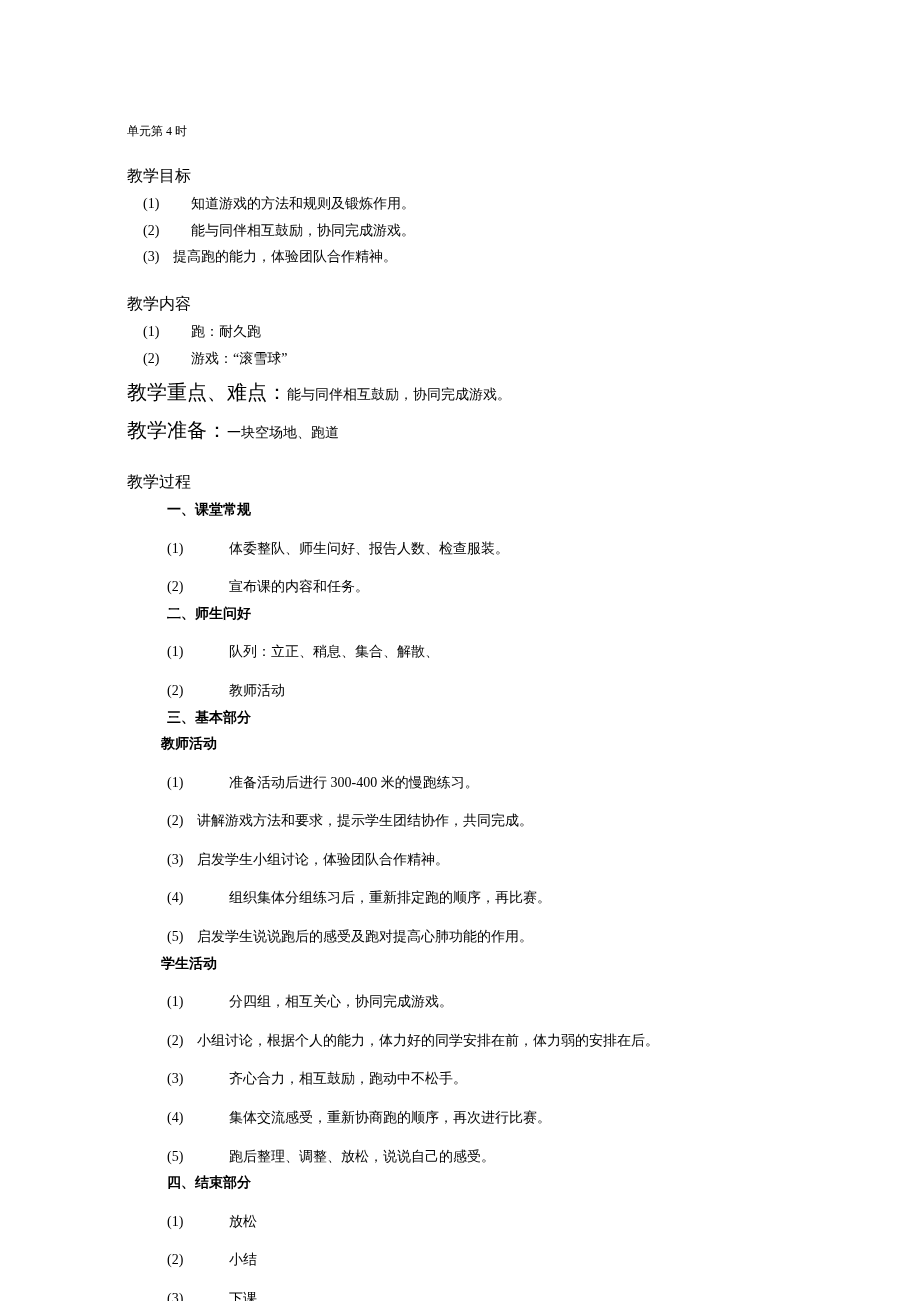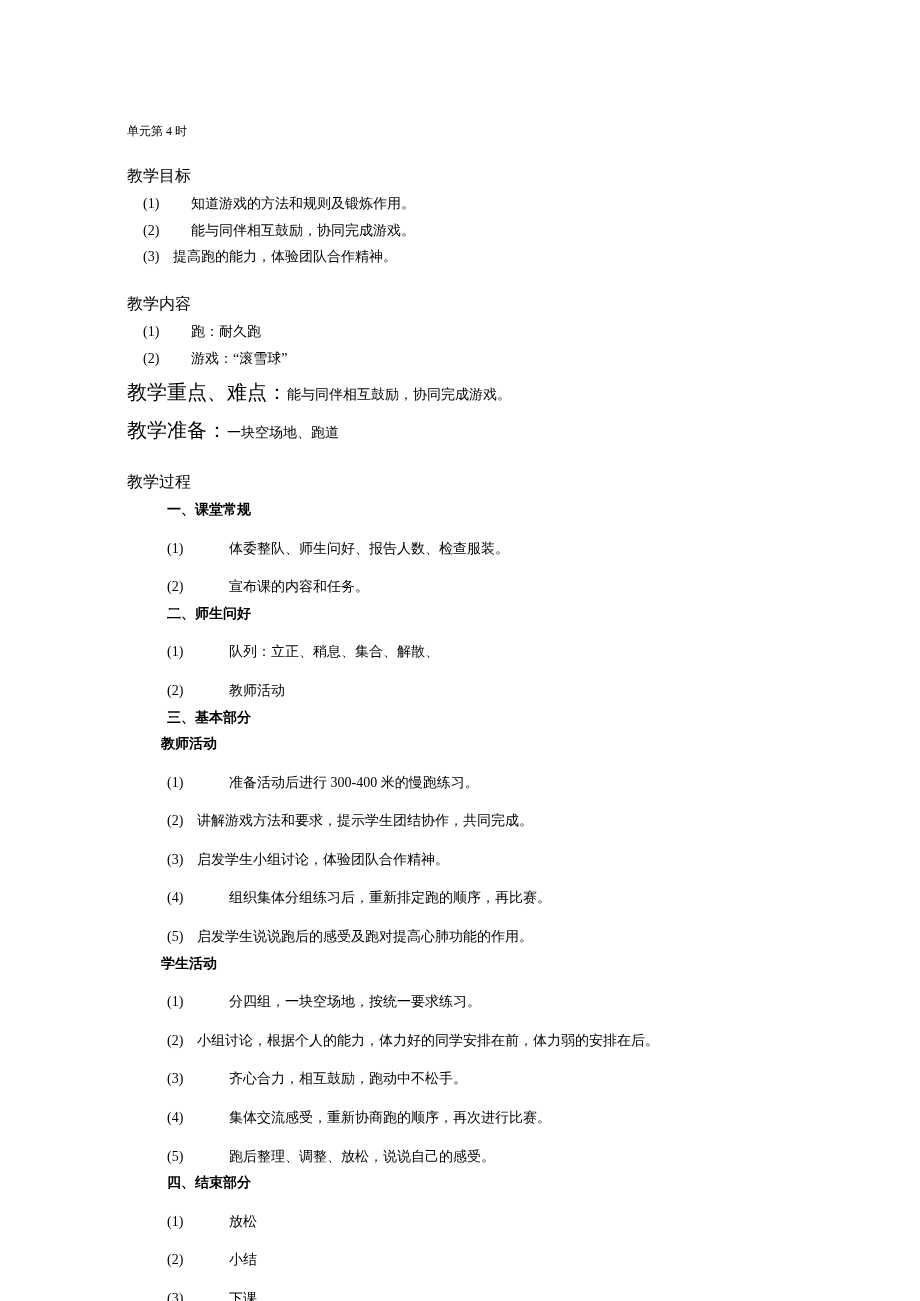--- a/index.html
+++ b/index.html
@@ -85,21 +85,21 @@
 
 <div class="bold indent-1">三、基本部分</div>
 <div class="bold indent-act">教师活动</div>
 <div class="sub-item"><span class="item-num">(1)</span><span>准备活动后进行 300-400 米的慢跑练习。</span></div>
 <div class="sub-item sub-item-tight"><span class="item-num">(2)</span><span>讲解游戏方法和要求，提示学生团结协作，共同完成。</span></div>
 <div class="sub-item sub-item-tight"><span class="item-num">(3)</span><span>启发学生小组讨论，体验团队合作精神。</span></div>
 <div class="sub-item"><span class="item-num">(4)</span><span>组织集体分组练习后，重新排定跑的顺序，再比赛。</span></div>
 <div class="sub-item sub-item-tight"><span class="item-num">(5)</span><span>启发学生说说跑后的感受及跑对提高心肺功能的作用。</span></div>
 
 <div class="bold indent-act">学生活动</div>
-<div class="sub-item"><span class="item-num">(1)</span><span>分四组，一块空场地，按统一要求练习。</span></div>
+<div class="sub-item"><span class="item-num">(1)</span><span>分四组，相互关心，协同完成游戏。</span></div>
 <div class="sub-item sub-item-tight"><span class="item-num">(2)</span><span>小组讨论，根据个人的能力，体力好的同学安排在前，体力弱的安排在后。</span></div>
 <div class="sub-item"><span class="item-num">(3)</span><span>齐心合力，相互鼓励，跑动中不松手。</span></div>
 <div class="sub-item"><span class="item-num">(4)</span><span>集体交流感受，重新协商跑的顺序，再次进行比赛。</span></div>
 <div class="sub-item"><span class="item-num">(5)</span><span>跑后整理、调整、放松，说说自己的感受。</span></div>
 
 <div class="bold indent-1">四、结束部分</div>
 <div class="sub-item"><span class="item-num">(1)</span><span>放松</span></div>
 <div class="sub-item"><span class="item-num">(2)</span><span>小结</span></div>
 <div class="sub-item"><span class="item-num">(3)</span><span>下课</span></div>
 

